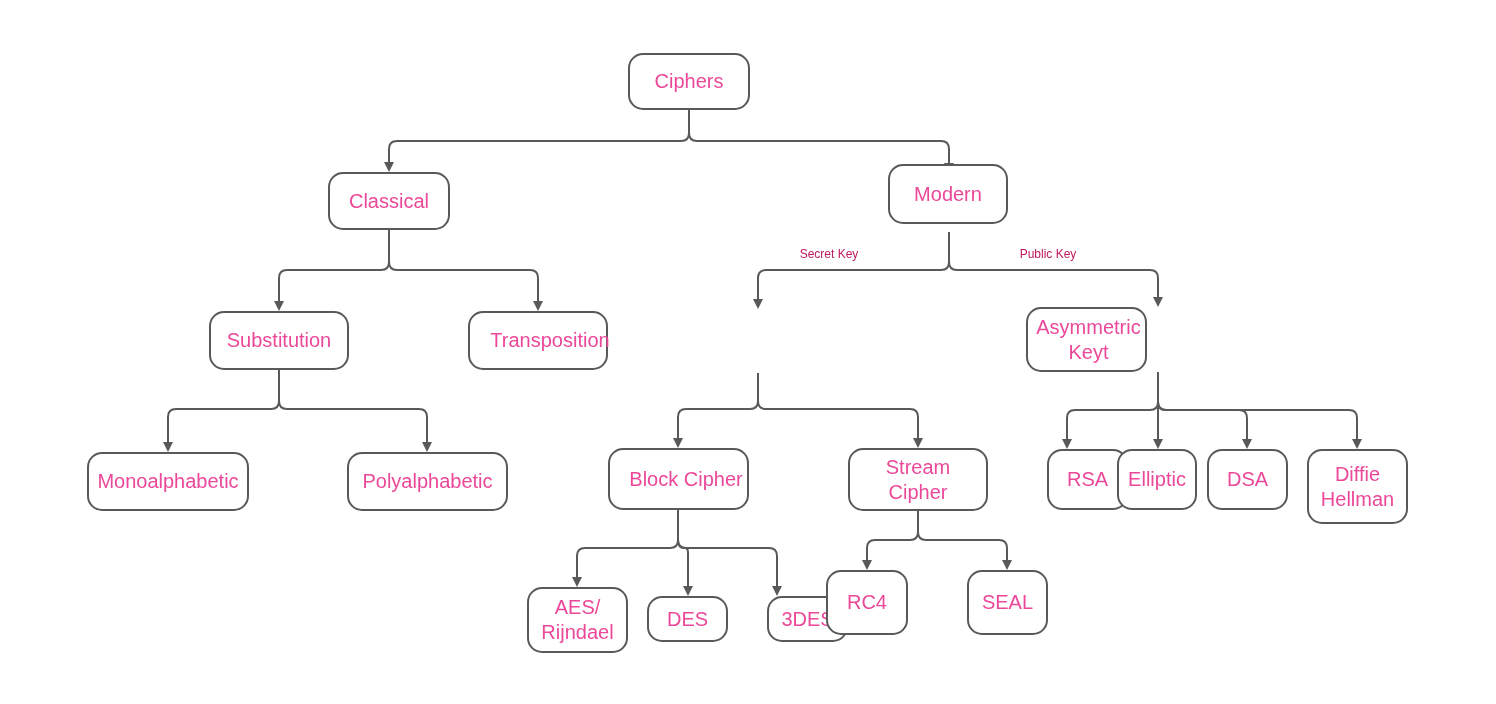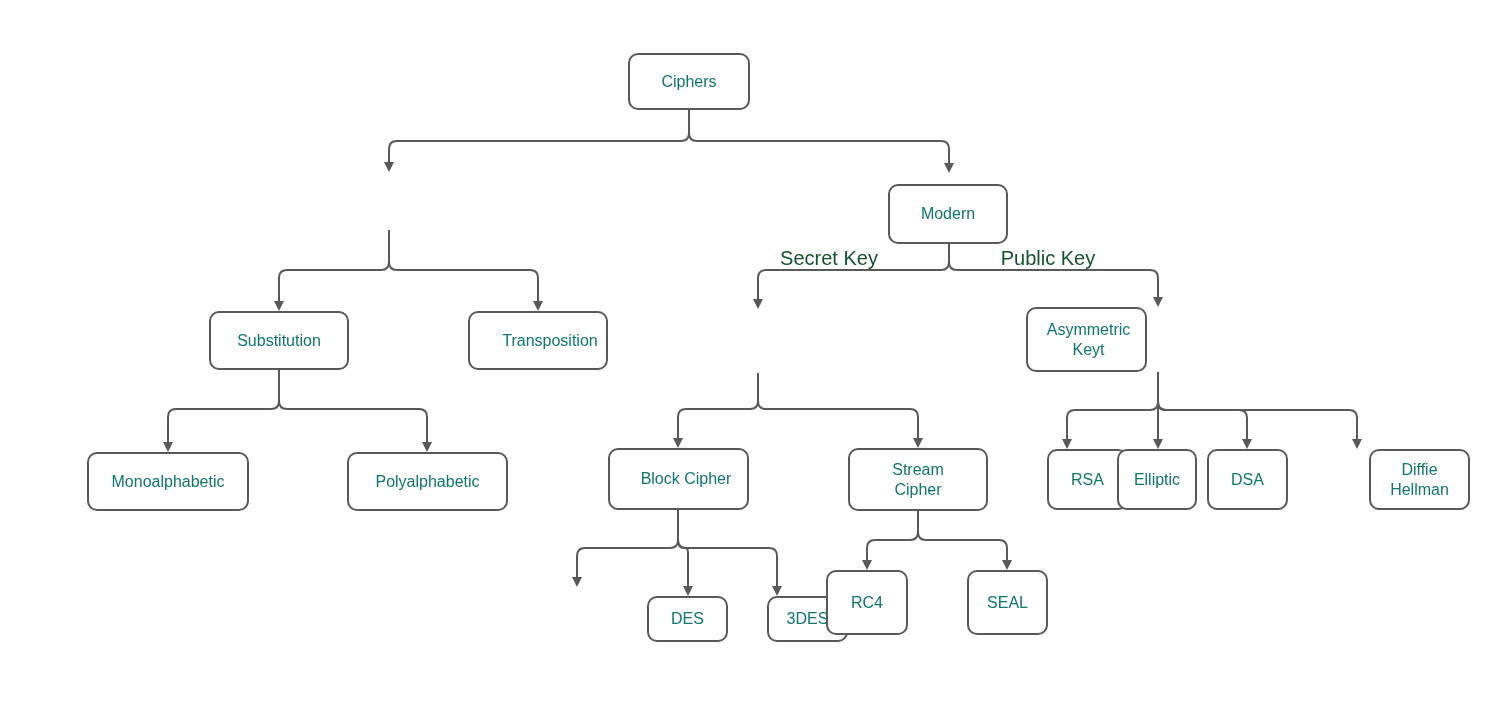--- a/index.html
+++ b/index.html
@@ -18,37 +18,37 @@
   }
   .edge {
     stroke: #595959;
     stroke-width: 2;
     fill: none;
   }
   .node {
     position: absolute;
     box-sizing: border-box;
     border: 2px solid #595959;
-    border-radius: 10px;
+    border-radius: 15px;
     background: #ffffff;
     display: flex;
     align-items: center;
     justify-content: center;
     text-align: center;
-    font-size: 16px;
+    font-size: 20px;
     line-height: 1.25;
-    color: #0f766e;
+    color: #ec4899;
     white-space: pre-line;
     padding: 2px 4px;
   }
   .edge-label {
     position: absolute;
     transform: translateX(-50%);
-    font-size: 20px;
-    color: #14532d;
+    font-size: 12px;
+    color: #be185d;
     white-space: nowrap;
   }
 </style>
 </head>
 <body>
 
 <div class="canvas">
 
   <svg class="edges-svg" width="1496" height="704" viewBox="0 0 1496 704" xmlns="http://www.w3.org/2000/svg">
     <defs>
@@ -74,33 +74,36 @@
     <path class="edge" d="M 678 510 L 678 540 Q 678 548 684 548 L 686 548 Q 688 549 688 552 L 688 591" marker-end="url(#arrow)"></path>
     <path class="edge" d="M 678 510 L 678 540 Q 678 548 686 548 L 769 548 Q 777 548 777 556 L 777 591" marker-end="url(#arrow)"></path>
     <path class="edge" d="M 918 511 L 918 532 Q 918 540 910 540 L 875 540 Q 867 540 867 548 L 867 565" marker-end="url(#arrow)"></path>
     <path class="edge" d="M 918 511 L 918 532 Q 918 540 926 540 L 999 540 Q 1007 540 1007 548 L 1007 565" marker-end="url(#arrow)"></path>
   </svg>
 
   <div class="edge-label" style="left:829px; top:247px;">Secret Key</div>
   <div class="edge-label" style="left:1048px; top:247px;">Public Key</div>
 
   <div class="node" style="left:628px; top:53px; width:122px; height:57px;">Ciphers</div>
-  <div class="node" style="left:888px; top:184px; width:120px; height:60px;">Modern</div>
+  <div class="node" style="left:328px; top:172px; width:122px; height:58px;">Classical</div>
+  <div class="node" style="left:888px; top:164px; width:120px; height:60px;">Modern</div>
   <div class="node" style="left:209px; top:311px; width:140px; height:59px;">Substitution</div>
   <div class="node" style="left:468px; top:311px; width:140px; height:59px;padding-left:28px;">Transposition</div>
   <div class="node" style="left:1026px; top:307px; width:121px; height:65px;padding-left:8px;">Asymmetric
 Keyt</div>
   <div class="node" style="left:87px; top:452px; width:162px; height:59px;">Monoalphabetic</div>
   <div class="node" style="left:347px; top:452px; width:161px; height:59px;">Polyalphabetic</div>
   <div class="node" style="left:608px; top:448px; width:141px; height:62px;padding-left:19px;">Block Cipher</div>
   <div class="node" style="left:848px; top:448px; width:140px; height:63px;">Stream
 Cipher</div>
   <div class="node" style="left:1027px; top:449px; width:81px; height:61px;margin-left:20px;">RSA</div>
   <div class="node" style="left:1117px; top:449px; width:80px; height:61px;">Elliptic</div>
   <div class="node" style="left:1207px; top:449px; width:81px; height:61px;">DSA</div>
-  <div class="node" style="left:1369px; top:449px; width:101px; height:61px;">Diffie
+  <div class="node" style="left:1307px; top:449px; width:101px; height:75px;">Diffie
 Hellman</div>
+  <div class="node" style="left:527px; top:587px; width:101px; height:66px;">AES/
+Rijndael</div>
   <div class="node" style="left:647px; top:596px; width:81px; height:46px;">DES</div>
   <div class="node" style="left:767px; top:596px; width:81px; height:46px;">3DES</div>
   <div class="node" style="left:826px; top:570px; width:82px; height:65px;">RC4</div>
   <div class="node" style="left:967px; top:570px; width:81px; height:65px;">SEAL</div>
 
 </div>
 
 </body></html>

